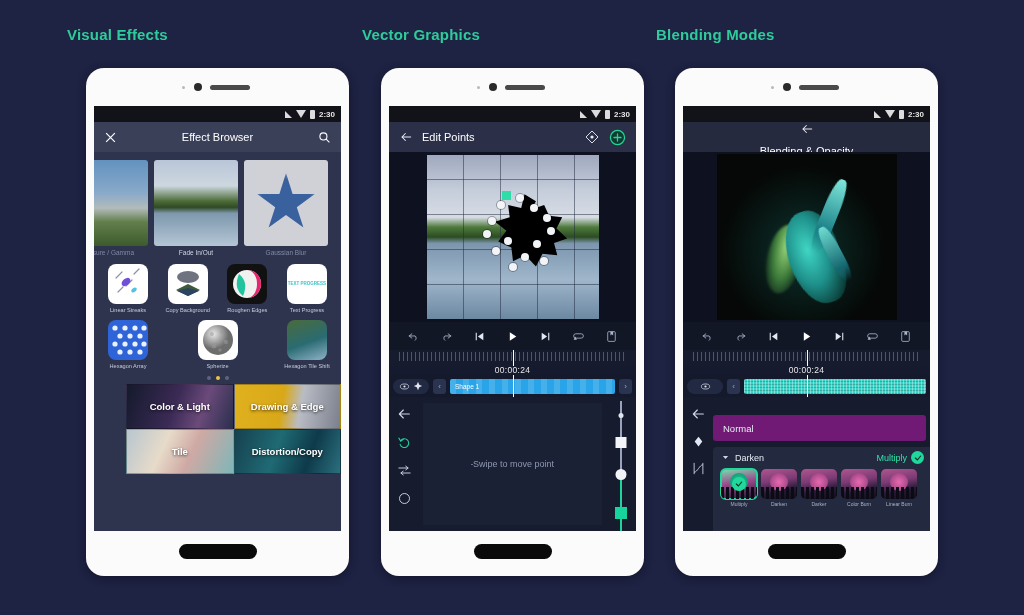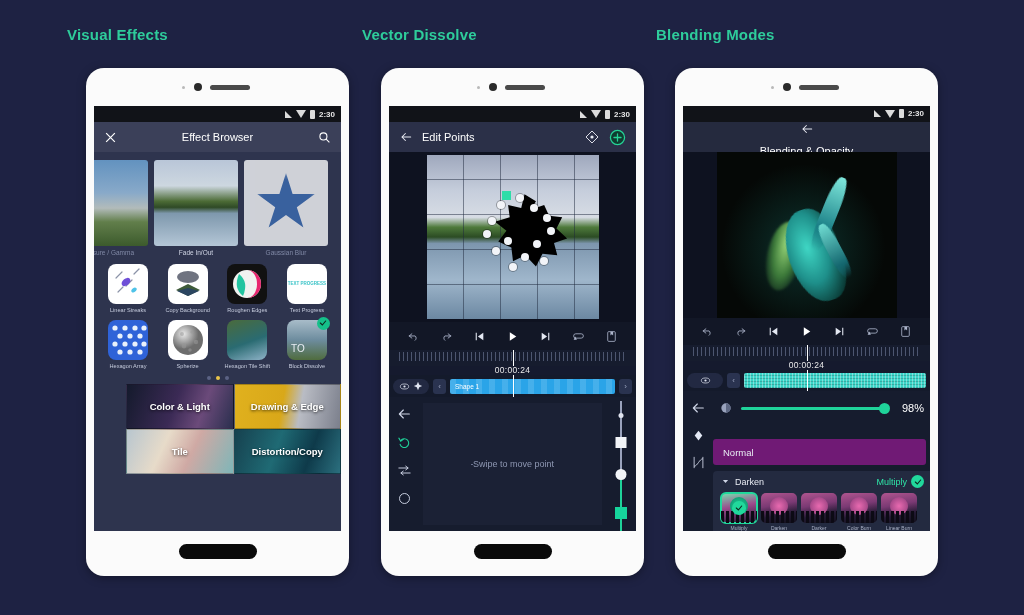--- a/index.html
+++ b/index.html
@@ -203,21 +203,21 @@
   .gsq{ position:absolute; width:9px;height:9px;background:#2fdda8; }
 
   .glab, .cap, .mlab { user-select:none; }
 </style>
 </head>
 <body style="background: rgb(30, 34, 67);">
 
 <div class="stage">
 
   <div class="panel-title" id="t1" style="color: rgb(46, 204, 155);">Visual Effects</div>
-  <div class="panel-title" id="t2" style="color: rgb(46, 204, 155);">Vector Dissolve</div>
+  <div class="panel-title" id="t2" style="color: rgb(46, 204, 155);">Vector Graphics</div>
   <div class="panel-title" id="t3" style="color: rgb(46, 204, 155);">Blending Modes</div>
 
   <div class="phone" id="p1">
     <div class="bezel-top">
       <div class="dot-s"></div>
       <div class="cam"></div>
       <div class="speaker"></div>
     </div>
     <div class="screen">
 
@@ -349,33 +349,20 @@
                       <circle cx="22" cy="30" r="1.7"></circle>
                   </g>
                 </svg>
               </div>
               <div class="glab">Spherize</div>
             </div>
             <div class="gitem">
               <div class="gico ic-tile"></div>
               <div class="glab">Hexagon Tile Shift</div>
             </div>
-            <div class="gitem">
-              <div class="gico ic-block">
-                <svg width="40" height="40" viewBox="0 0 40 40">
-                    <text x="4" y="32" font-size="10" fill="#e9eef4" font-family="Liberation Sans">TO</text>
-                  </svg>
-              </div>
-              <div class="gcheck">
-                <svg width="8" height="8" viewBox="0 0 24 24">
-                    <path d="M4 12 L10 18 L20 6" stroke="#0d2b22" stroke-width="3.4" fill="none" stroke-linecap="round"></path>
-                  </svg>
-              </div>
-              <div class="glab">Block Dissolve</div>
-            </div>
           </div>
 
           <div class="dots">
             <i></i>
             <i class="on"></i>
             <i></i>
           </div>
         </div>
 
         <div class="cats">
@@ -676,31 +663,20 @@
           <div class="ibtn">
               <svg width="15" height="15" viewBox="0 0 24 24">
                 <path d="M5 3 V21" stroke="#cfd5e6" stroke-width="1.4"></path>
                 <path d="M19 3 V21" stroke="#cfd5e6" stroke-width="1.4"></path>
                 <path d="M5 18 C10 18 14 6 19 6" stroke="#cfd5e6" stroke-width="1.4" fill="none"></path>
               </svg>
             </div>
         </div>
 
         <div style="flex:1;display:flex;flex-direction:column;padding-top:2px;">
-          <div class="oprow">
-            <svg width="14" height="14" viewBox="0 0 24 24">
-                <circle cx="12" cy="12" r="8" fill="#9aa3bd"></circle>
-                <path d="M12 4 a8 8 0 0 1 0 16 Z" fill="#5e6883"></path>
-              </svg>
-            <div class="slider">
-              <div class="fill"></div>
-              <div class="knob"></div>
-            </div>
-            <div class="pct">98%</div>
-          </div>
 
           <div class="modebar">
             <span>Normal</span>
           </div>
 
           <div class="grp" style="margin-top:6px;flex:1;">
             <div class="grphead">
               <svg width="9" height="9" viewBox="0 0 24 24">
                   <path d="M5 8 L12 16 L19 8 Z" fill="#cfd5e6"></path>
                 </svg>

